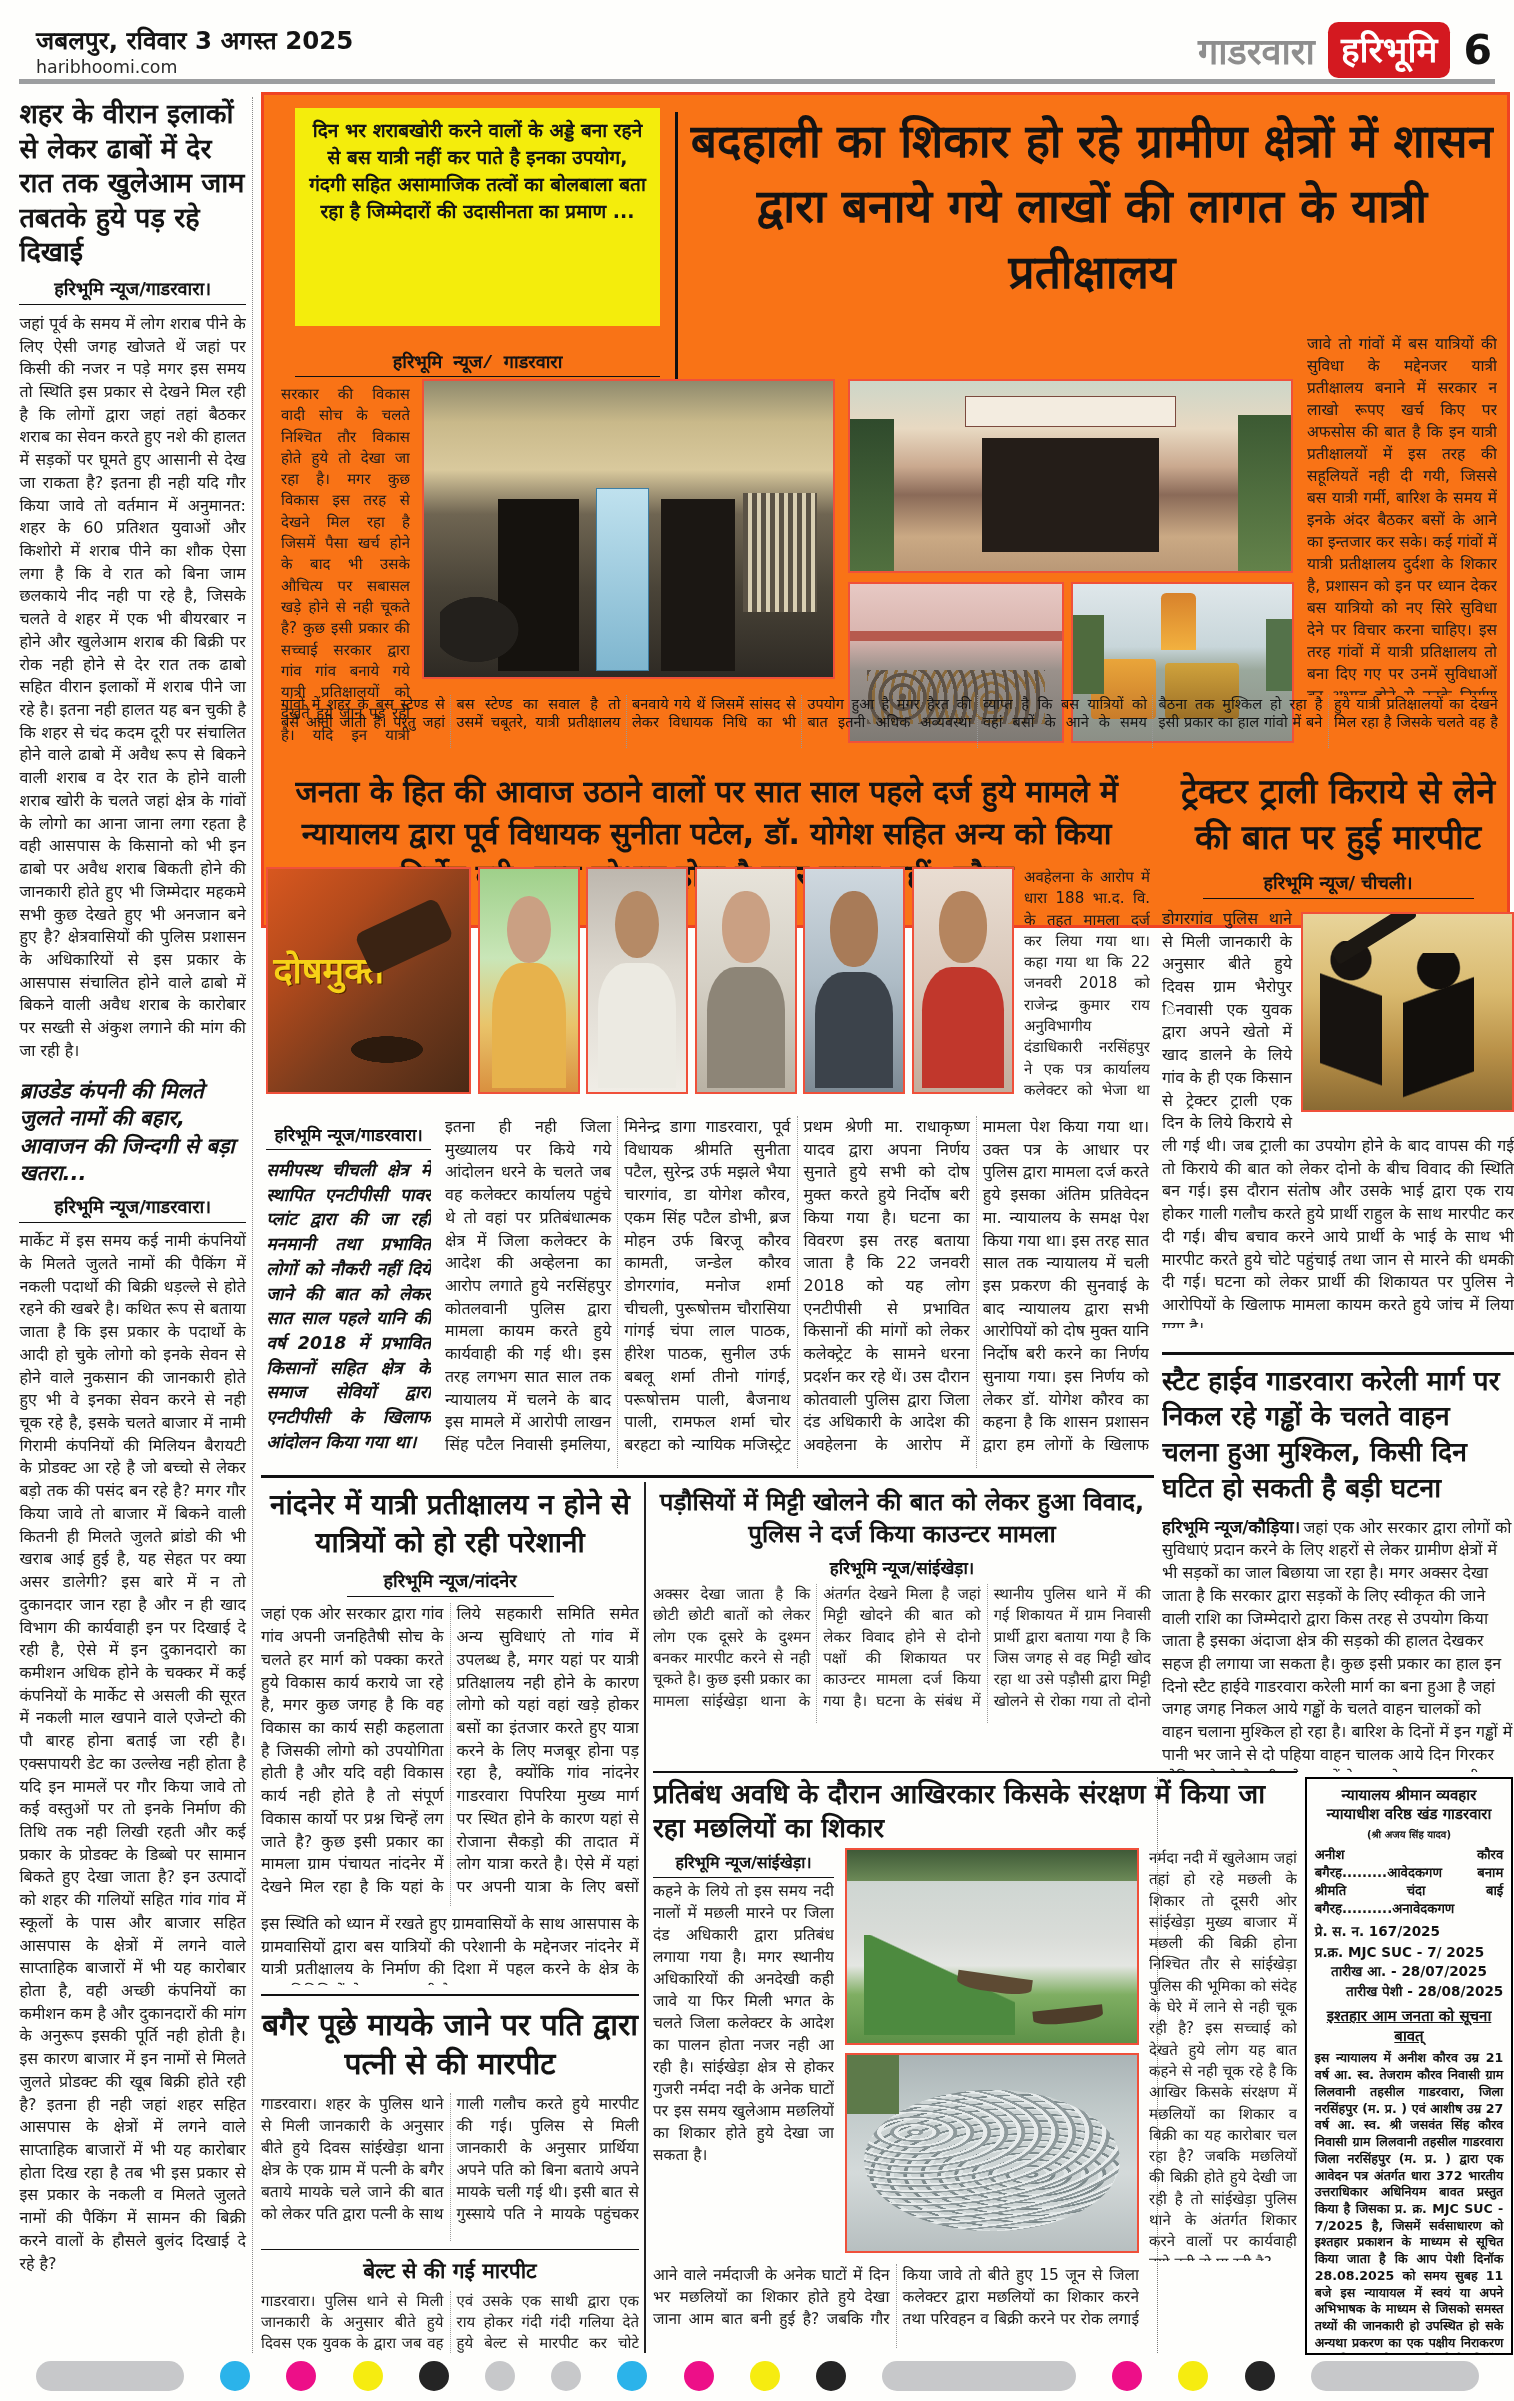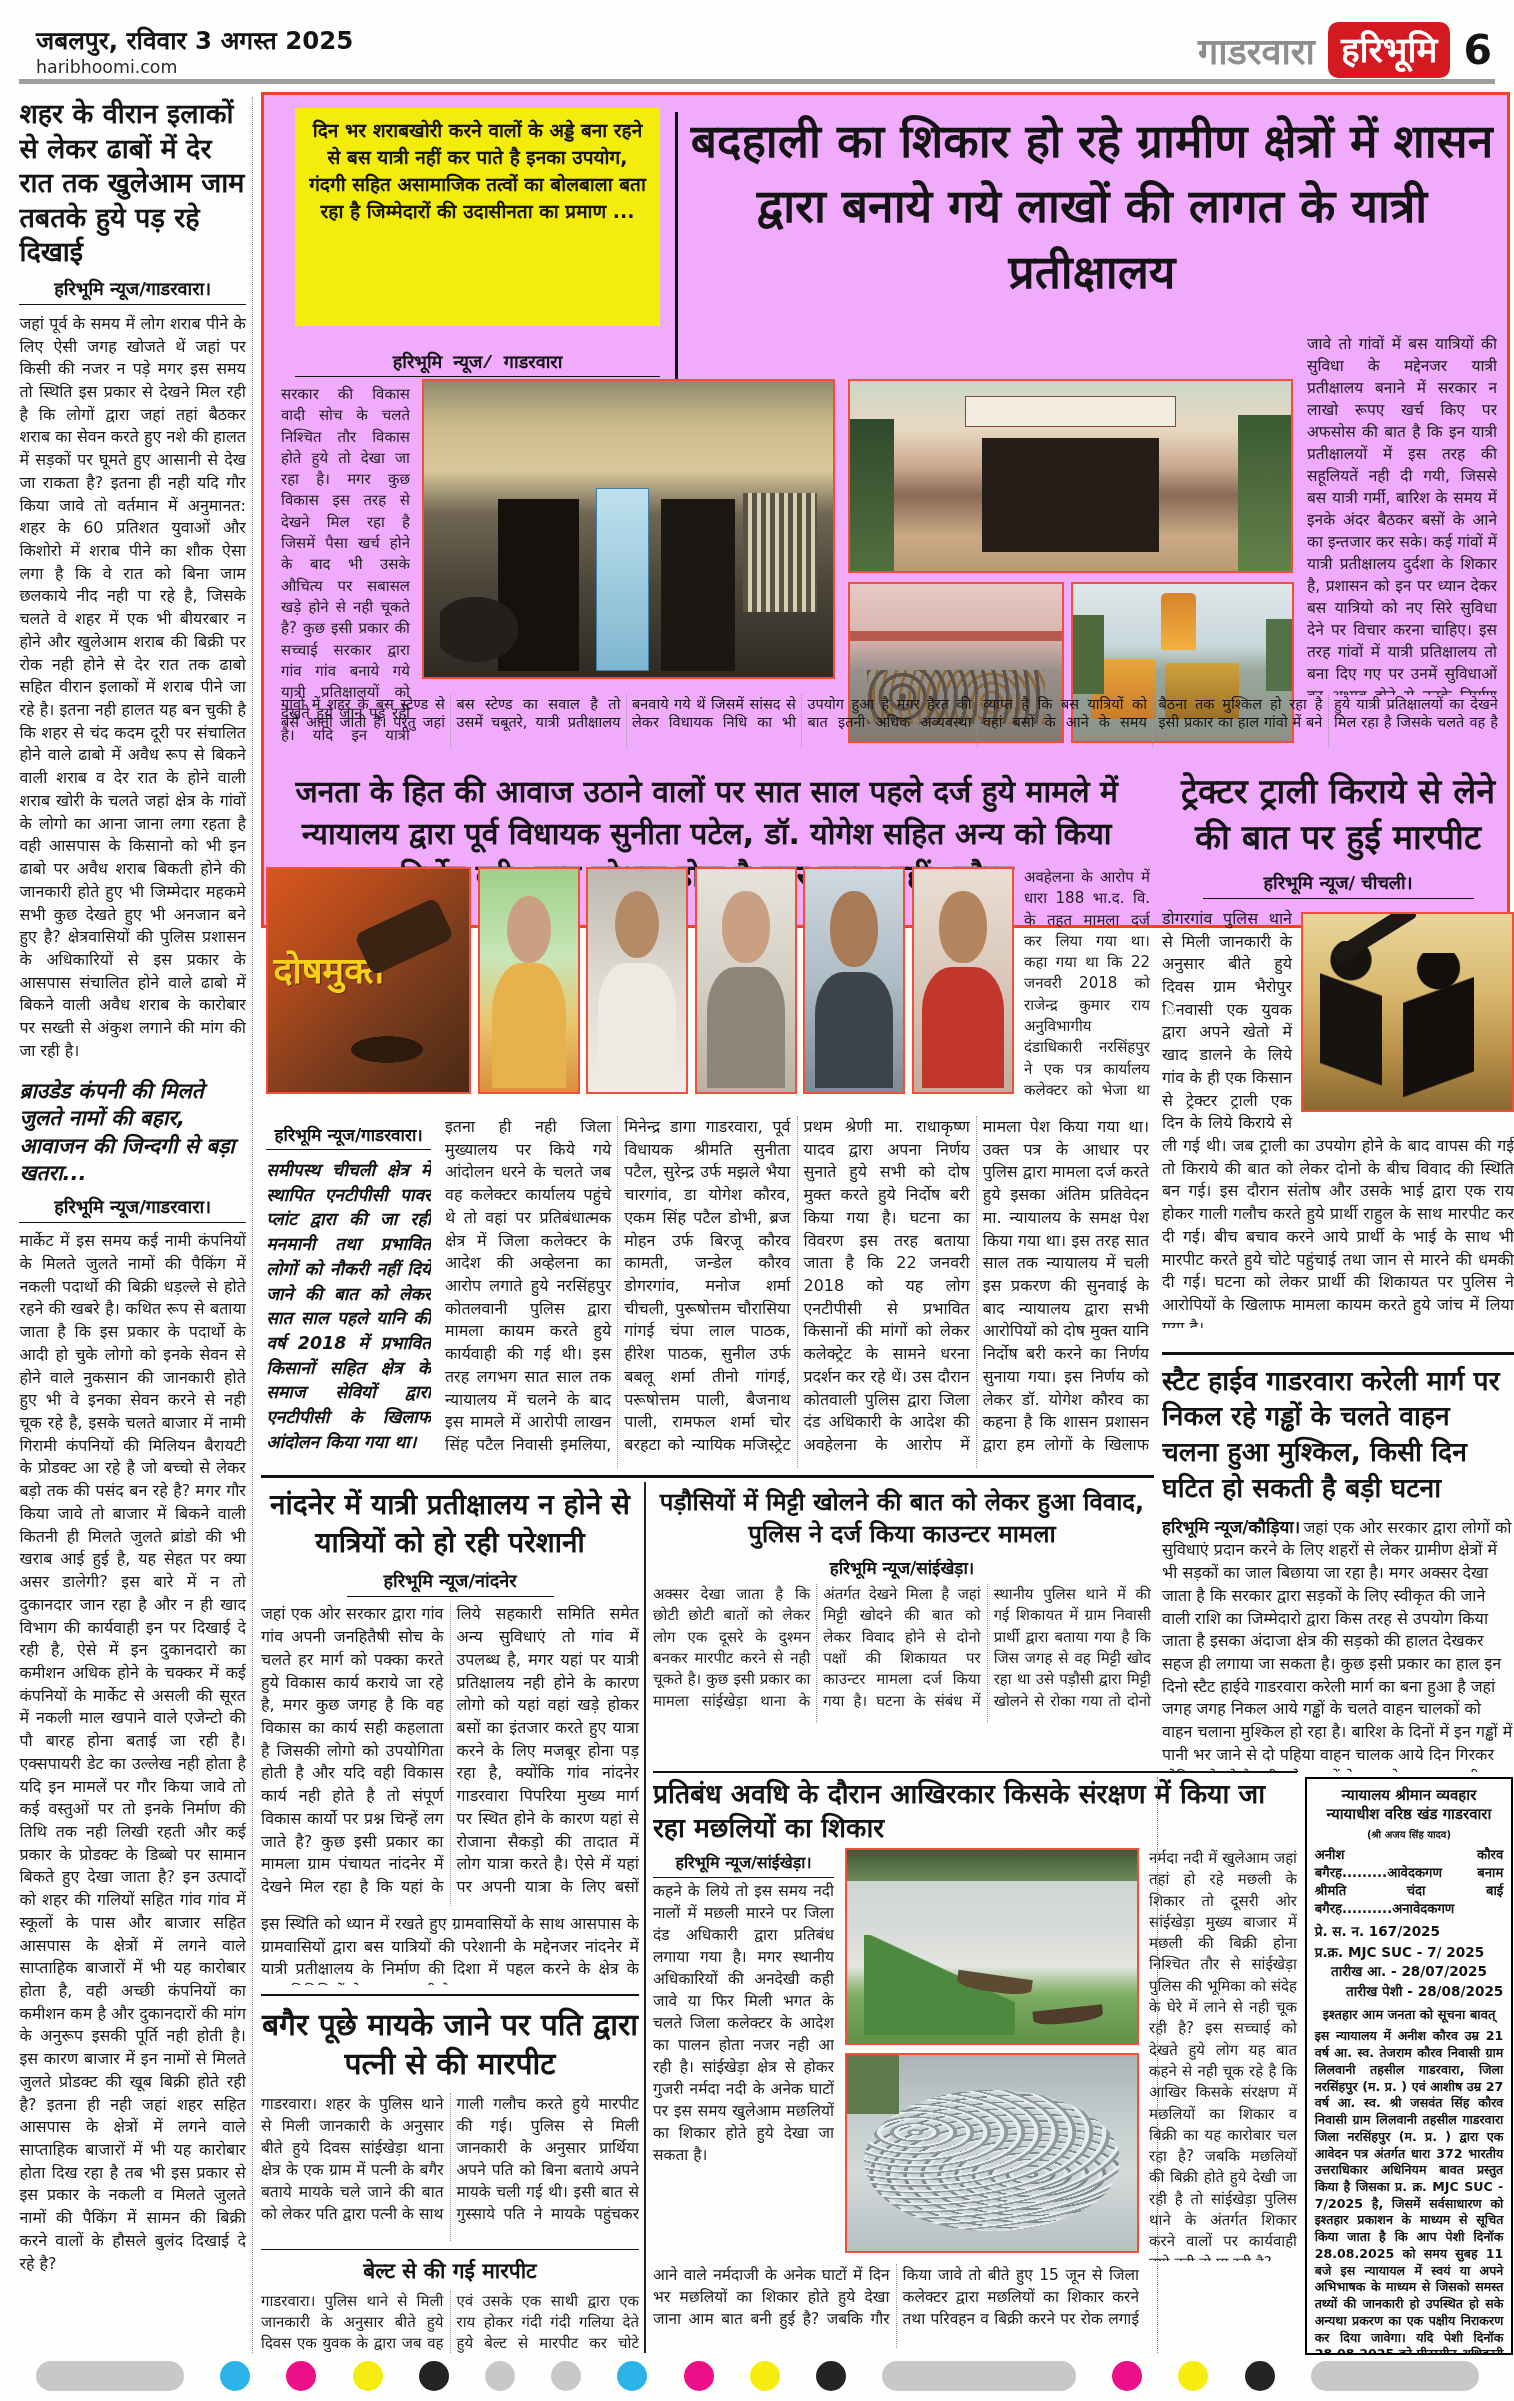--- a/index.html
+++ b/index.html
@@ -44,21 +44,21 @@
 
   <div class="abs clip" style="left:19.4px;top:97px;width:234px;height:2256px;padding-right:6.5px;border-right:1.9px dotted #888;box-sizing:border-box;">
     <div class="bold" style="font-size:27px;line-height:1.28;">शहर के वीरान इलाकों से लेकर ढाबों में देर रात तक खुलेआम जाम तबतके हुये पड़ रहे दिखाई</div>
     <div class="byline">हरिभूमि न्यूज/गाडरवारा।</div>
     <div class="body-txt just">जहां पूर्व के समय में लोग शराब पीने के लिए ऐसी जगह खोजते थें जहां पर किसी की नजर न पड़े मगर इस समय तो स्थिति इस प्रकार से देखने मिल रही है कि लोगों द्वारा जहां तहां बैठकर शराब का सेवन करते हुए नशे की हालत में सड़कों पर घूमते हुए आसानी से देख जा राकता है? इतना ही नही यदि गौर किया जावे तो वर्तमान में अनुमानत: शहर के 60 प्रतिशत युवाओं और किशोरो में शराब पीने का शौक ऐसा लगा है कि वे रात को बिना जाम छलकाये नीद नही पा रहे है, जिसके चलते वे शहर में एक भी बीयरबार न होने और खुलेआम शराब की बिक्री पर रोक नही होने से देर रात तक ढाबो सहित वीरान इलाकों में शराब पीने जा रहे है। इतना नही हालत यह बन चुकी है कि शहर से चंद कदम दूरी पर संचालित होने वाले ढाबो में अवैध रूप से बिकने वाली शराब व देर रात के होने वाली शराब खोरी के चलते जहां क्षेत्र के गांवों के लोगो का आना जाना लगा रहता है वही आसपास के किसानो को भी इन ढाबो पर अवैध शराब बिकती होने की जानकारी होते हुए भी जिम्मेदार महकमे सभी कुछ देखते हुए भी अनजान बने हुए है? क्षेत्रवासियों की पुलिस प्रशासन के अधिकारियों से इस प्रकार के आसपास संचालित होने वाले ढाबो में बिकने वाली अवैध शराब के कारोबार पर सख्ती से अंकुश लगाने की मांग की जा रही है।</div>
     <div class="bold ital" style="font-size:21px;line-height:1.3;margin-top:15.5px;">ब्राउडेड कंपनी की मिलते जुलते नामों की बहार, आवाजन की जिन्दगी से बड़ा खतरा...</div>
     <div class="byline">हरिभूमि न्यूज/गाडरवारा।</div>
     <div class="body-txt just">मार्केट में इस समय कई नामी कंपनियों के मिलते जुलते नामों की पैकिंग में नकली पदार्थो की बिक्री धड़ल्ले से होते रहने की खबरे है। कथित रूप से बताया जाता है कि इस प्रकार के पदार्थो के आदी हो चुके लोगो को इनके सेवन से होने वाले नुकसान की जानकारी होते हुए भी वे इनका सेवन करने से नही चूक रहे है, इसके चलते बाजार में नामी गिरामी कंपनियों की मिलियन बैरायटी के प्रोडक्ट आ रहे है जो बच्चो से लेकर बड़ो तक की पसंद बन रहे है? मगर गौर किया जावे तो बाजार में बिकने वाली कितनी ही मिलते जुलते ब्रांडो की भी खराब आई हुई है, यह सेहत पर क्या असर डालेगी? इस बारे में न तो दुकानदार जान रहा है और न ही खाद विभाग की कार्यवाही इन पर दिखाई दे रही है, ऐसे में इन दुकानदारो का कमीशन अधिक होने के चक्कर में कई कंपनियों के मार्केट से असली की सूरत में नकली माल खपाने वाले एजेन्टो की पौ बारह होना बताई जा रही है। एक्सपायरी डेट का उल्लेख नही होता है यदि इन मामलें पर गौर किया जावे तो कई वस्तुओं पर तो इनके निर्माण की तिथि तक नही लिखी रहती और कई प्रकार के प्रोडक्ट के डिब्बो पर सामान बिकते हुए देखा जाता है? इन उत्पादों को शहर की गलियों सहित गांव गांव में स्कूलों के पास और बाजार सहित आसपास के क्षेत्रों में लगने वाले साप्ताहिक बाजारों में भी यह कारोबार होता है, वही अच्छी कंपनियों का कमीशन कम है और दुकानदारों की मांग के अनुरूप इसकी पूर्ति नही होती है। इस कारण बाजार में इन नामों से मिलते जुलते प्रोडक्ट की खूब बिक्री होते रही है? इतना ही नही जहां शहर सहित आसपास के क्षेत्रों में लगने वाले साप्ताहिक बाजारों में भी यह कारोबार होता दिख रहा है तब भी इस प्रकार से इस प्रकार के नकली व मिलते जुलते नामों की पैकिंग में सामन की बिक्री करने वालों के हौसले बुलंद दिखाई दे रहे है?</div>
   </div>
 
-  <div class="abs" style="left:261px;top:92px;width:1249px;height:836px;border:3.9px solid #ef4323;box-sizing:border-box;background:#f0abfc;">
+  <div class="abs" style="left:261px;top:92px;width:1249px;height:836px;border:3.9px solid #ef4323;box-sizing:border-box;background:#f97316;">
     <div class="abs clip bold ctr" style="left:31px;top:13px;width:365px;height:218px;background:#f4ed0c;padding:9px 13px;box-sizing:border-box;font-size:19px;line-height:1.42;">दिन भर शराबखोरी करने वालों के अड्डे बना रहने से बस यात्री नहीं कर पाते है इनका उपयोग, गंदगी सहित असामाजिक तत्वों का बोलबाला बता रहा है  जिम्मेदारों की उदासीनता का प्रमाण ...</div>
     <div class="abs" style="left:411px;top:17px;width:3.2px;height:352px;background:#111;"></div>
     <div class="abs bold ctr clip" style="left:426px;top:14px;width:804px;height:213px;font-size:46px;line-height:1.42;">बदहाली का शिकार हो रहे ग्रामीण क्षेत्रों में शासन द्वारा बनाये गये लाखों की लागत के यात्री प्रतीक्षालय</div>
     <div class="abs byline" style="left:31px;top:247px;width:365px;font-family:Liberation Mono, monospace;">हरिभूमि न्यूज/ गाडरवारा</div>
     <div class="abs clip body-txt just" style="left:17px;top:289px;width:129px;height:358px;font-size:15px;">सरकार की विकास वादी सोच के चलते निश्चित तौर विकास होते हुये तो देखा जा रहा है। मगर कुछ विकास इस तरह से देखने मिल रहा है जिसमें पैसा खर्च होने के बाद भी उसके औचित्य पर सबासल खड़े होने से नही चूकते है? कुछ इसी प्रकार की सच्चाई सरकार द्वारा गांव गांव बनाये गये यात्री प्रतिक्षालयों को देखते हुये जान पड़ रही है। यदि इन यात्री प्रतिक्षालयों की सच्चाई पर गौर किया जावे तो नगर का यात्री प्रतिक्षालय जहां नगर पालिका प्रशासन की देख रेख में निर्माण होते हुये देखा जा रहा है उसकी सच्चाई इस तरह से हो रही है कि शायद इस समय पेड़ो का रोपण किया जा रहा है वह जब शुरू कर देंगे तबतक पूर्ण हो। इस स्थिति में बस यात्री बारिश में भीगते हुये खुले मैदान में खड़े होकर बसों का इंतजार करते हुये देखे जा सकते है।</div>
 
     <div class="ph" style="left:158px;top:284px;width:413px;height:300px;background:linear-gradient(180deg,#8f8a6d 0%,#c9b98a 14%,#d9c99d 30%,#6f6552 45%,#4a4438 70%,#2e2a24 100%);">
       <div class="abs" style="left:18%;top:40%;width:20%;height:58%;background:#15120e;"></div>
       <div class="abs" style="left:42%;top:36%;width:13%;height:62%;background:linear-gradient(180deg,#bfe1ee,#7fb6cf);border:1.9px solid #3d7fa5;box-sizing:border-box;"></div>
       <div class="abs" style="left:58%;top:40%;width:18%;height:58%;background:#1b1713;"></div>
@@ -192,21 +192,21 @@
   <div class="vrule-dot" style="left:1157px;top:1777px;height:576px;"></div>
 
   <div class="abs clip" style="left:1305px;top:1777px;width:208px;height:578px;border:2.6px solid #000;box-sizing:border-box;padding:6.5px 7.7px;font-weight:bold;">
     <div class="ctr" style="font-size:15px;line-height:1.3;">न्यायालय श्रीमान व्यवहार न्यायाधीश वरिष्ठ खंड गाडरवारा</div>
     <div class="ctr" style="font-size:10px;margin-top:2.6px;">(श्री अजय सिंह यादव)</div>
     <div class="just" style="font-size:13.2px;line-height:1.35;margin-top:5.2px;">अनीश कौरव बगैरह.........आवेदकगण  बनाम  श्रीमति चंदा बाई बगैरह..........अनावेदकगण</div>
     <div style="font-size:13.6px;margin-top:3.9px;">प्रे. स. न. 167/2025</div>
     <div style="font-size:13.6px;margin-top:1.3px;">प्र.क्र. MJC SUC - 7/ 2025</div>
     <div style="font-size:13.6px;text-align:center;margin-top:0;">तारीख आ. - 28/07/2025</div>
     <div style="font-size:13.6px;text-align:right;margin-top:1.3px;">तारीख पेशी - 28/08/2025</div>
-    <div class="ctr" style="font-size:13px;margin-top:5.2px;">इश्तहार आम जनता को सूचना बावत्</div>
+    <div class="ctr" style="font-size:15px;text-decoration:underline;margin-top:5.2px;">इश्तहार आम जनता को सूचना बावत्</div>
     <div class="just" style="font-size:12.6px;line-height:1.33;margin-top:5.2px;font-weight:600;">इस न्यायालय में अनीश कौरव उम्र 21 वर्ष आ. स्व. तेजराम कौरव निवासी ग्राम लिलवानी तहसील गाडरवारा, जिला नरसिंहपुर (म. प्र. ) एवं आशीष उम्र 27 वर्ष आ. स्व. श्री जसवंत सिंह कौरव निवासी ग्राम लिलवानी तहसील गाडरवारा जिला नरसिंहपुर (म. प्र. ) द्वारा एक आवेदन पत्र अंतर्गत धारा 372 भारतीय उत्तराधिकार अधिनियम बावत प्रस्तुत किया है जिसका प्र. क्र. MJC SUC - 7/2025 है, जिसमें सर्वसाधारण को इश्तहार प्रकाशन के माध्यम से सूचित किया जाता है कि आप पेशी दिनॉक 28.08.2025 को समय सुबह 11 बजे इस न्यायायल में स्वयं या अपने अभिभाषक के माध्यम से जिसको समस्त तथ्यों की जानकारी हो उपस्थित हो सके अन्यथा प्रकरण का एक पक्षीय निराकरण कर दिया जावेगा। यदि पेशी दिनॉक 28.08.2025 को पीठासीन अधिकारी अवकाश पर रहते है या शासकीय अवकाश घोषित होता है तो उक्त प्रकरण की सुनवाई आगामी कार्य दिवस पर होगी । आज दिनॉक 28.07.2025 को मेरे हस्ताक्षर एवं न्यायालय की मुद्रा के अधीन जारी किया गया ।</div>
 
   </div>
 
   <div class="abs" style="left:36px;top:2361px;width:1443px;display:flex;align-items:center;justify-content:space-between;">
     <span class="bar c-gry" style="width:148px;"></span>
     <span class="dot c-cyan"></span>
     <span class="dot c-mag"></span>
     <span class="dot c-yel"></span>
     <span class="dot c-blk"></span>

